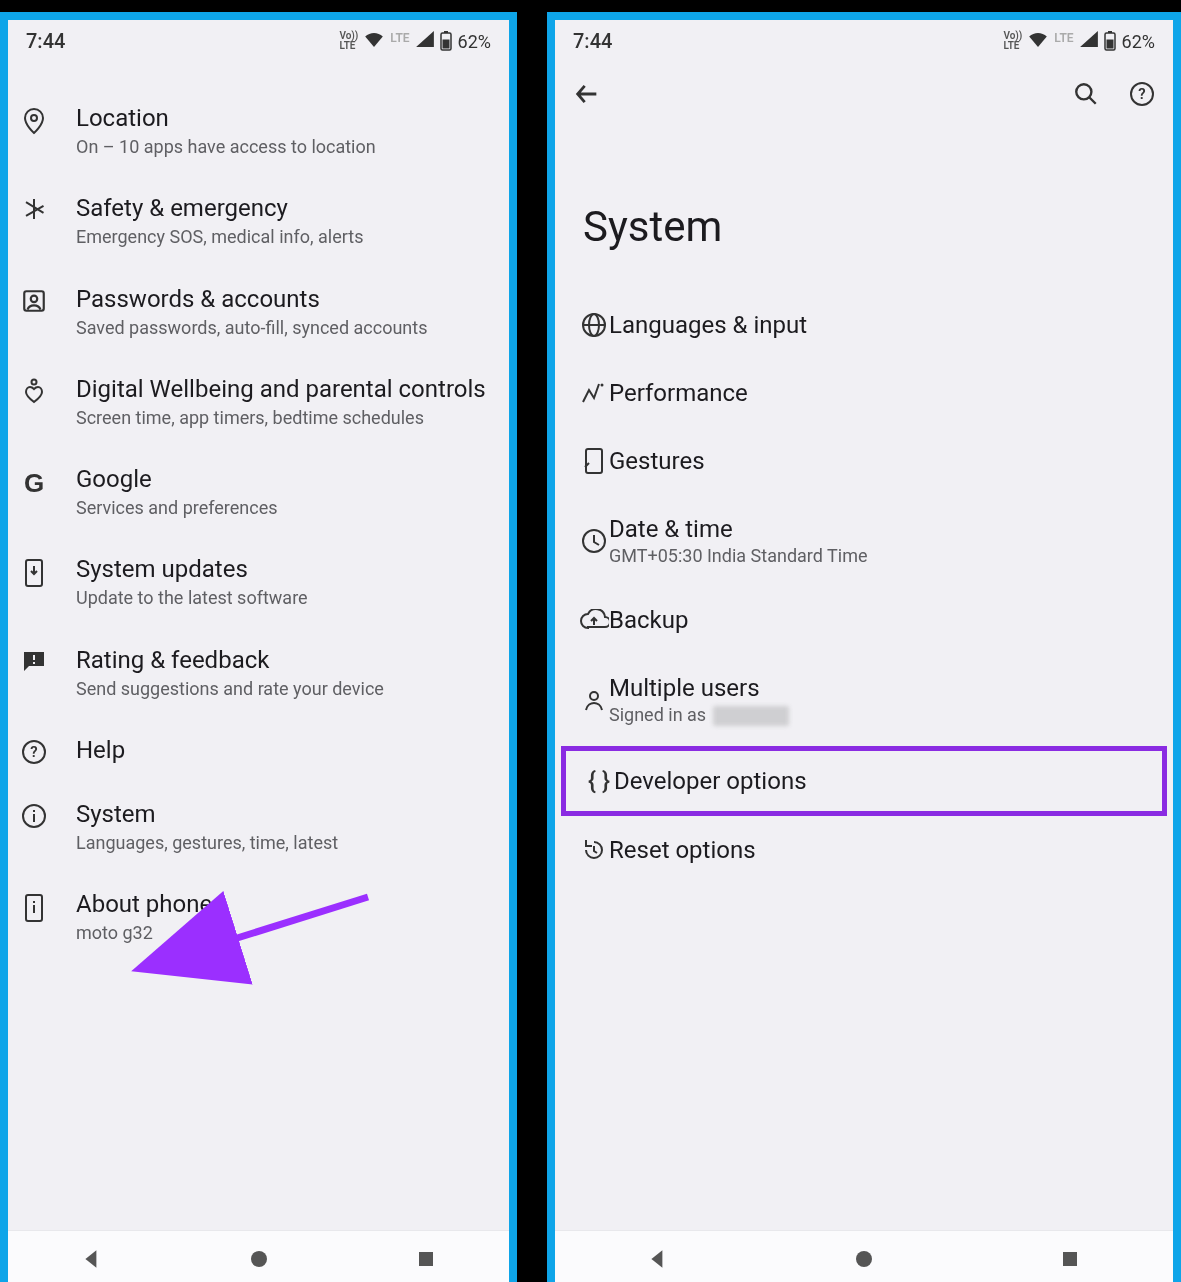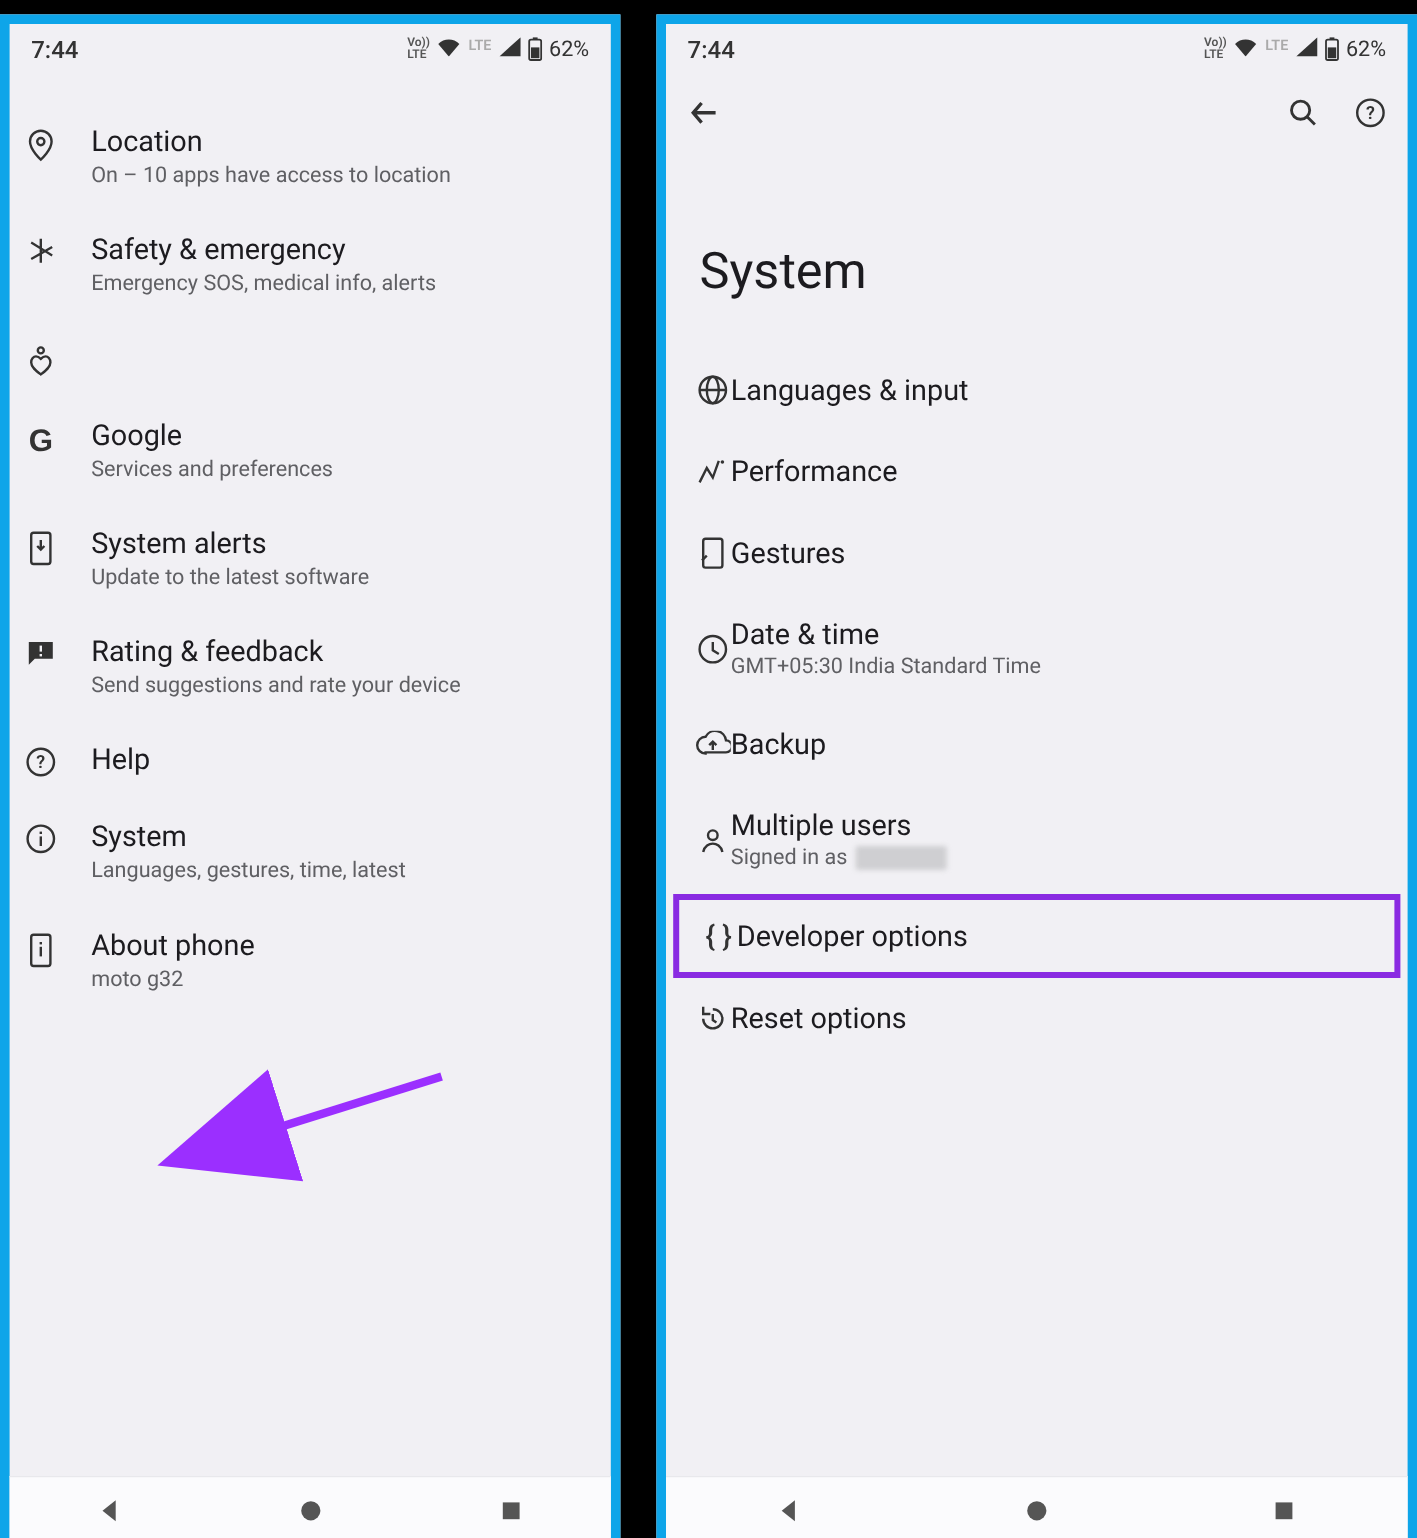--- a/index.html
+++ b/index.html
@@ -187,49 +187,66 @@
           <svg width="24" height="24" viewBox="0 0 24 24">
             <path fill="#333" d="M11 2h2v20h-2z M3.5 6l1-1.7L22 15l-1 1.7z M3.5 18l17.5-10 1 1.7L4.5 19.7z"></path>
           </svg>
         </div>
       <div class="text-col">
         <div class="title">Safety &amp; emergency</div>
         <div class="subtitle">Emergency SOS, medical info, alerts</div>
       </div>
     </div>
 
+    <div class="setting-row">
+      <div class="icon-col">
+          <svg width="26" height="26" viewBox="0 0 24 24">
+            <rect x="3" y="3" width="18" height="18" rx="2" fill="none" stroke="#333" stroke-width="2"></rect>
+            <circle cx="12" cy="10" r="3" fill="none" stroke="#333" stroke-width="2"></circle>
+            <path d="M6 20c1-3 4-4 6-4s5 1 6 4" fill="none" stroke="#333" stroke-width="2"></path>
+          </svg>
+        </div>
+      <div class="text-col">
+        <div class="title">Passwords &amp; accounts</div>
+        <div class="subtitle">Saved passwords, auto-fill, synced accounts</div>
+      </div>
+    </div>
 
     <div class="setting-row">
       <div class="icon-col">
           <svg width="22" height="26" viewBox="0 0 22 26">
             <circle cx="11" cy="4" r="2.5" fill="none" stroke="#333" stroke-width="2"></circle>
             <path d="M11 24c-4-3-8-6-8-10 0-3 2-5 4-5 2 0 3 1 4 2 1-1 2-2 4-2 2 0 4 2 4 5 0 4-4 7-8 10z" fill="none" stroke="#333" stroke-width="2"></path>
           </svg>
         </div>
+      <div class="text-col">
+        <div class="title">Digital Wellbeing and parental controls</div>
+        <div class="subtitle">Screen time, app timers, bedtime schedules</div>
+      </div>
     </div>
 
     <div class="setting-row">
       <div class="icon-col">
           <span style="font-size:26px;font-weight:700;color:#333;font-family:Arial;">G</span>
         </div>
       <div class="text-col">
         <div class="title">Google</div>
         <div class="subtitle">Services and preferences</div>
       </div>
     </div>
 
     <div class="setting-row">
       <div class="icon-col">
           <svg width="20" height="30" viewBox="0 0 20 30">
             <rect x="2" y="2" width="16" height="26" rx="2" fill="none" stroke="#333" stroke-width="2"></rect>
             <path d="M10 8v8m-3-3l3 3 3-3" fill="none" stroke="#333" stroke-width="2"></path>
           </svg>
         </div>
       <div class="text-col">
-        <div class="title">System alerts</div>
+        <div class="title">System updates</div>
         <div class="subtitle">Update to the latest software</div>
       </div>
     </div>
 
     <div class="setting-row">
       <div class="icon-col">
           <svg width="26" height="24" viewBox="0 0 26 24">
             <path fill="#333" d="M3 3h20v14H8l-5 5zM13 6v5m0 2v2"></path>
             <rect x="12" y="6" width="2" height="5" fill="#f1f0f4"></rect>
             <rect x="12" y="13" width="2" height="2" fill="#f1f0f4"></rect>

